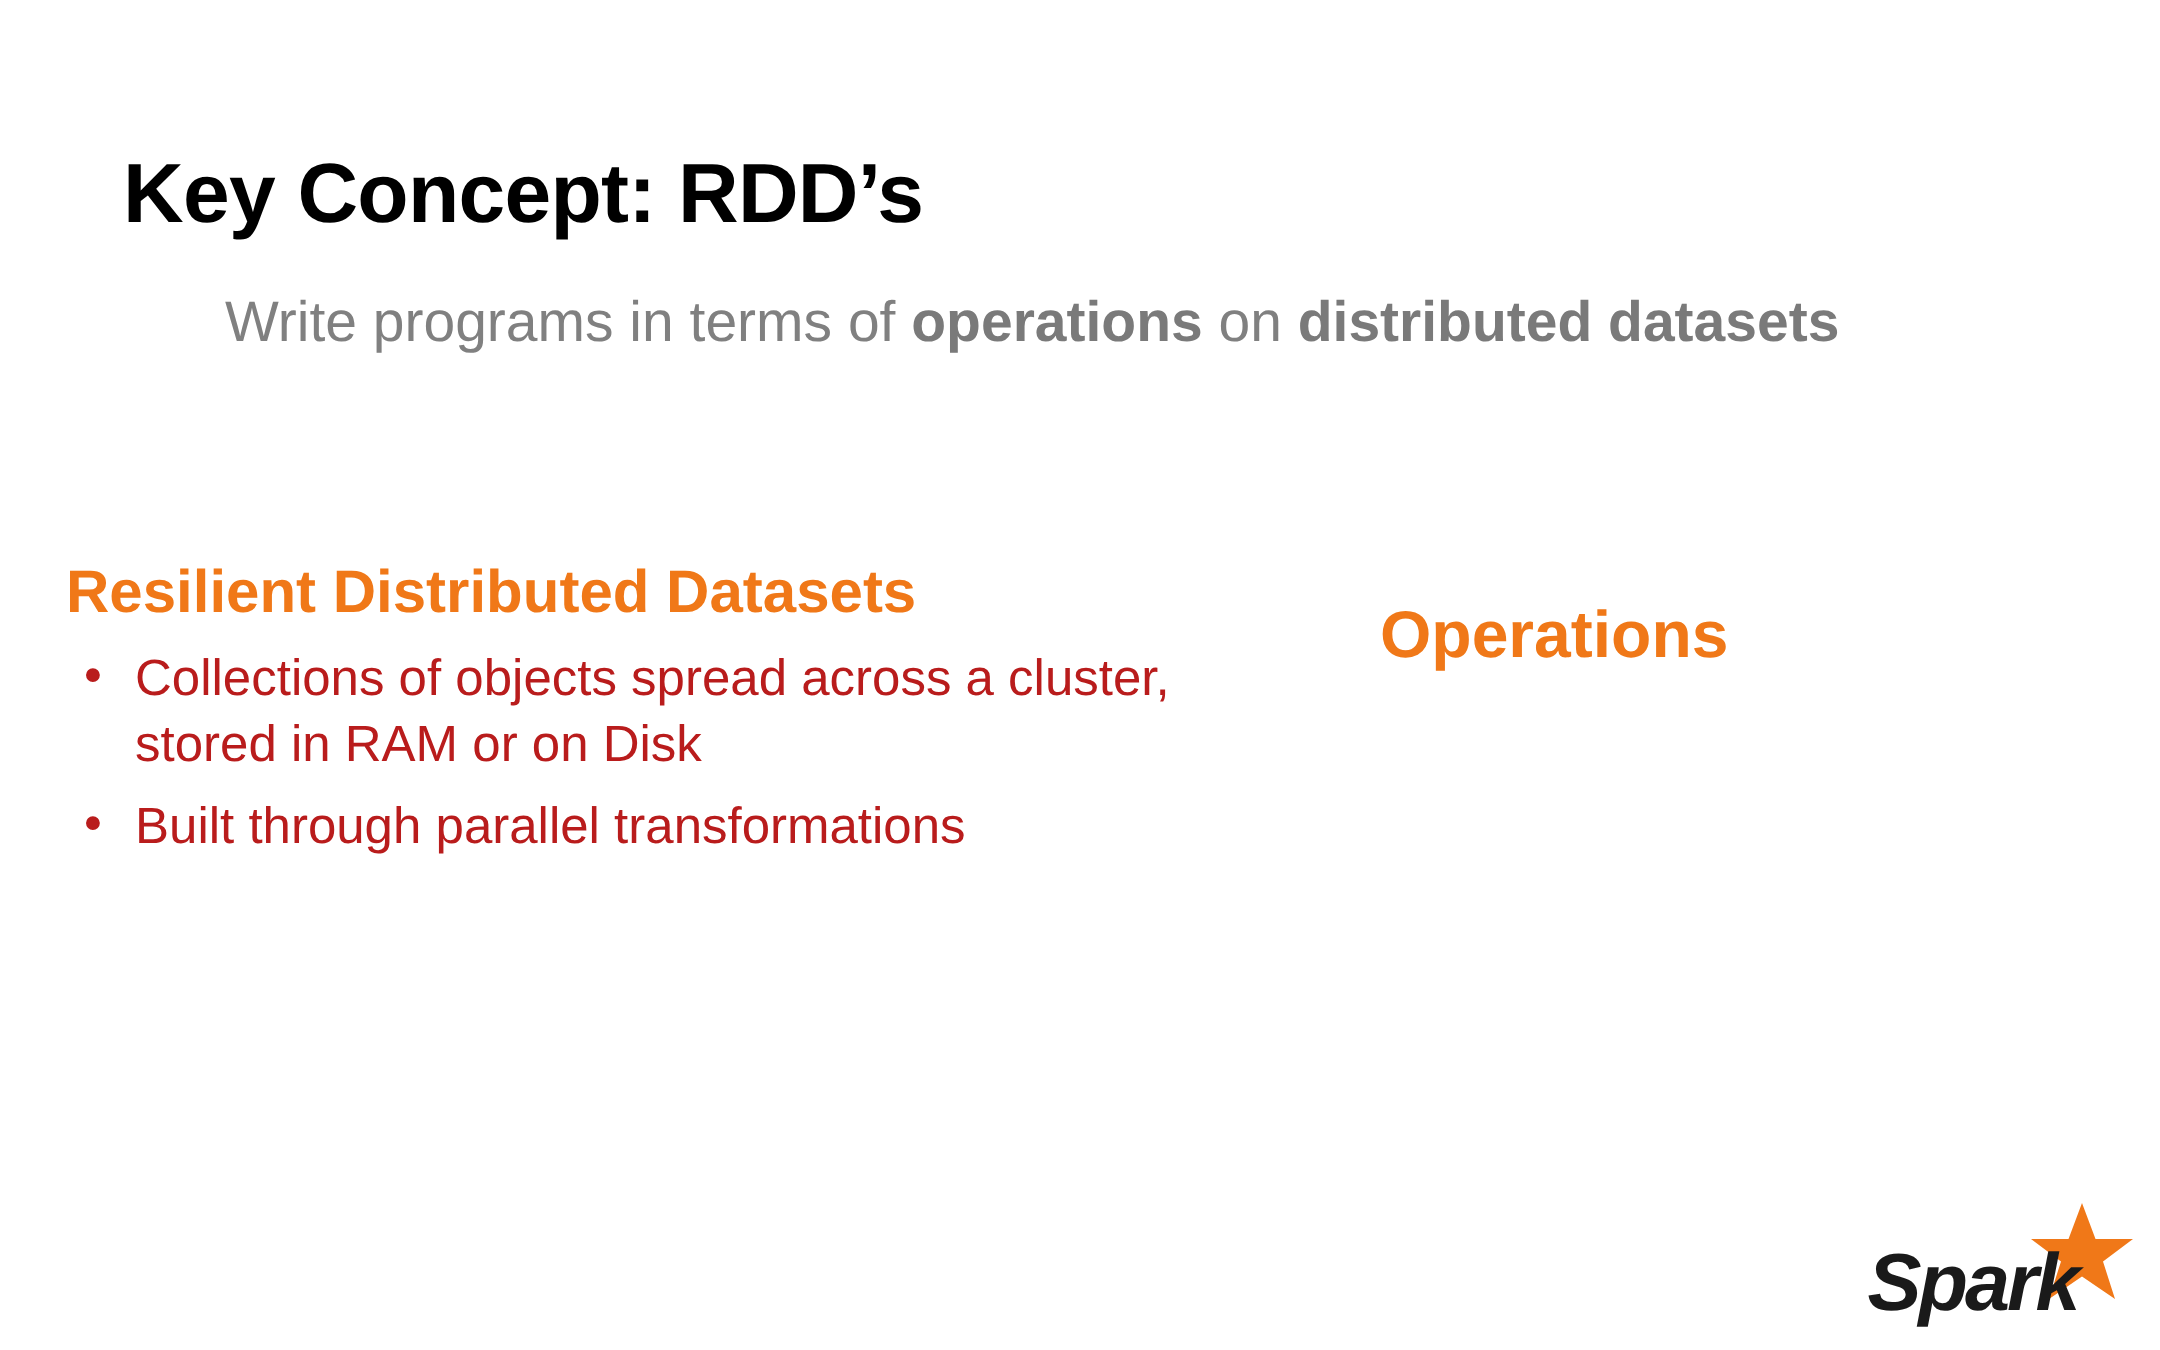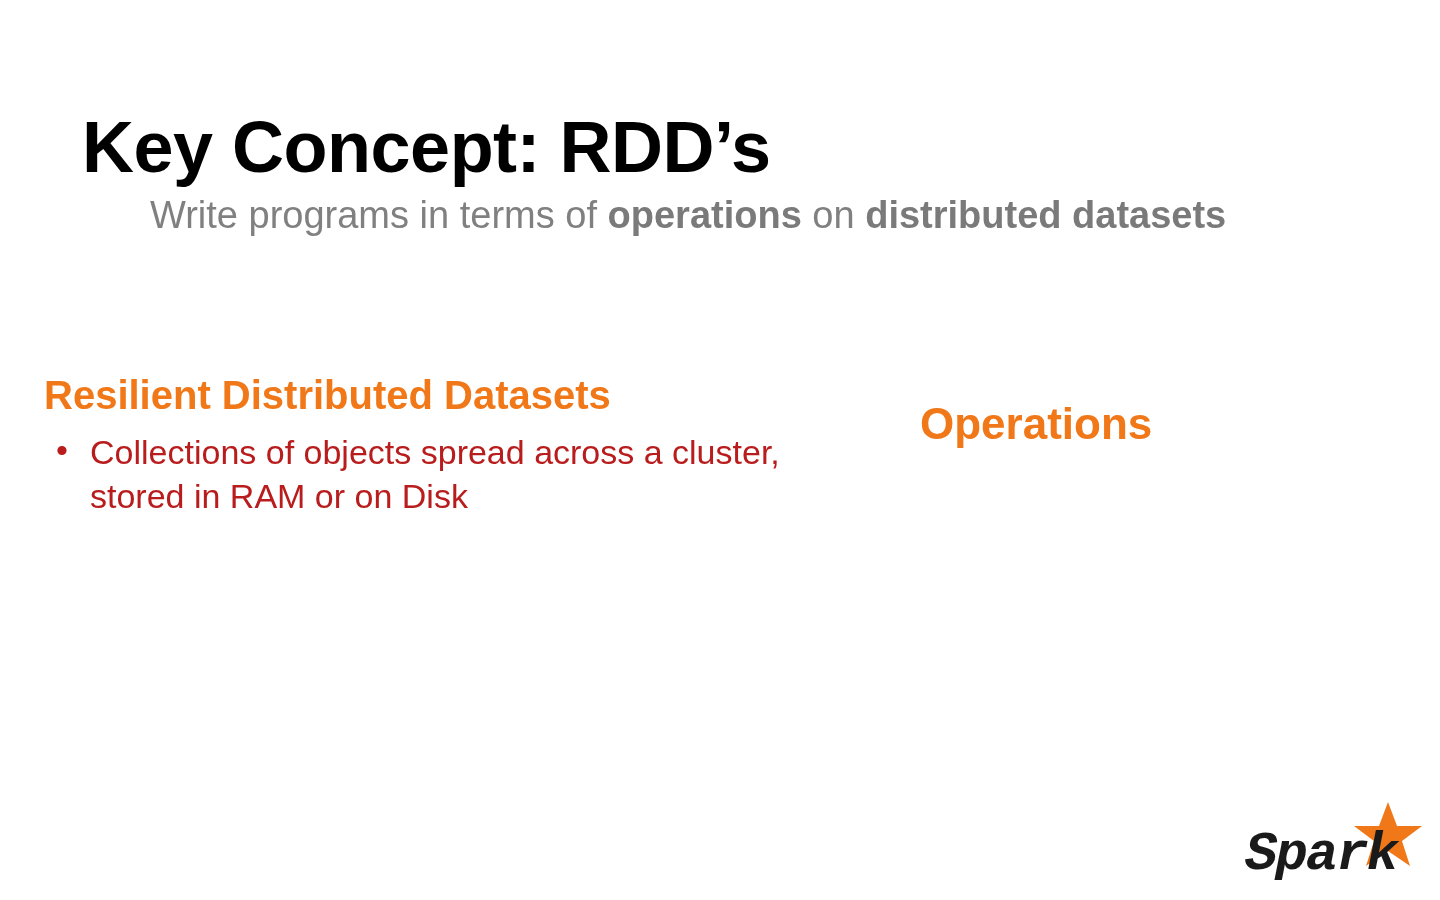--- a/index.html
+++ b/index.html
@@ -16,21 +16,21 @@
   }
   .slide {
     position: relative;
     width: 1440px;
     height: 900px;
   }
   .title {
     position: absolute;
     left: 82px;
     top: 62px;
-    font-size: 72px;
+    font-size: 56px;
     font-weight: bold;
     color: #000000;
     letter-spacing: -0.5px;
     line-height: 1.05;
   }
   .subtitle {
     position: absolute;
     left: 150px;
     top: 190px;
     width: 1140px;
@@ -107,21 +107,21 @@
   }
   .logo-text {
     position: absolute;
     left: 0;
     top: 24px;
     font-size: 54px;
     font-weight: bold;
     font-style: italic;
     color: #1a1a1a;
     letter-spacing: -2px;
-    font-family: Liberation Mono, monospace;
+    font-family: Liberation Sans, sans-serif;
   }
   .logo-star {
     position: absolute;
     left: 108px;
     top: 0px;
   }
 </style>
 </head>
 <body>
 
@@ -130,20 +130,21 @@
   <h1 class="title">Key Concept: RDD’s</h1>
 
   <div class="subtitle">
     <span>Write programs in terms of </span><b>operations</b><span> on </span><b>distributed datasets</b>
   </div>
 
   <div class="col-left">
     <div class="head-orange">Resilient Distributed Datasets</div>
     <ul class="bullets">
       <li>Collections of objects spread across a cluster, stored in RAM or on Disk</li>
+      <li>Built through parallel transformations</li>
     </ul>
   </div>
 
   <div class="col-right">
     <div class="head-orange">Operations</div>
   </div>
 
   <div class="logo">
     <span class="logo-star">
       <svg width="70" height="70" viewBox="0 0 70 70">

